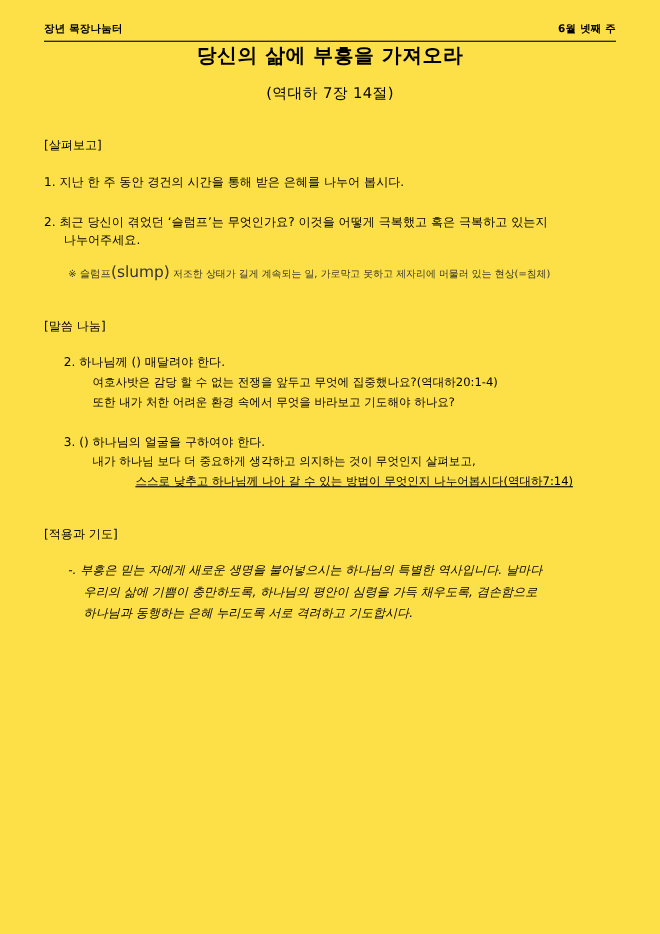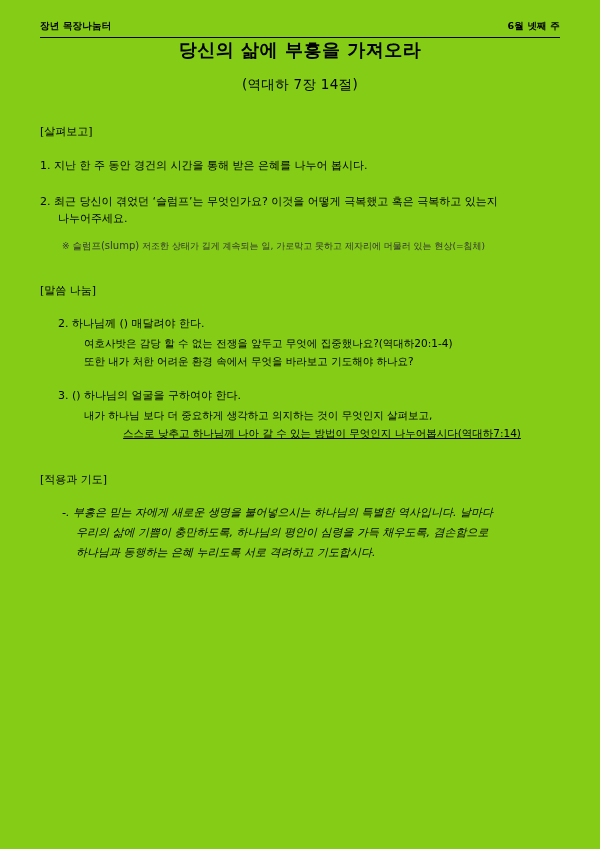--- a/index.html
+++ b/index.html
@@ -7,21 +7,21 @@
     padding: 0;
     background: #c8c8c8;
   }
   body {
     font-family: "DejaVu Sans", "Liberation Sans", sans-serif;
   }
   .page {
     position: relative;
     width: 600px;
     height: 849px;
-    background: #84cc16;
+    background: #fde047;
     margin: 0 auto;
     box-sizing: border-box;
     overflow: hidden;
   }
   .content {
     position: absolute;
     left: 40px;
     right: 40px;
     top: 20px;
     bottom: 20px;
@@ -71,21 +71,21 @@
     margin-left: 18px;
   }
   .note {
     font-size: 9px;
     color: #333;
     margin-top: 10px;
     margin-left: 22px;
     line-height: 1.5;
   }
   .note b { font-weight: normal; font-size: 9.5px; }
-  .note .small { font-size: 10px; }
+  .note .small { font-size: 14px; }
 
   .q-block {
     font-size: 11px;
     margin-top: 16px;
     line-height: 1.75;
   }
   .q-main {
     margin-left: 8px;
   }
   .q-main2 {

